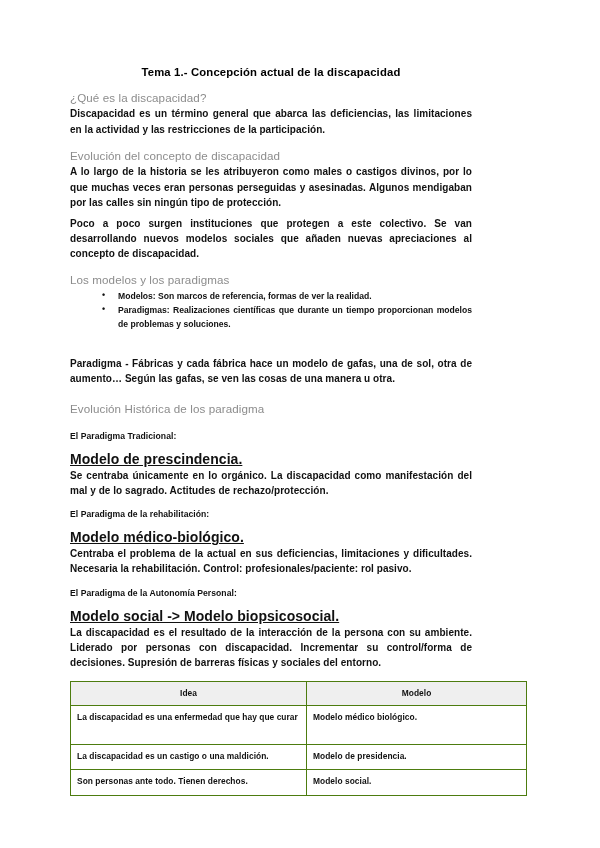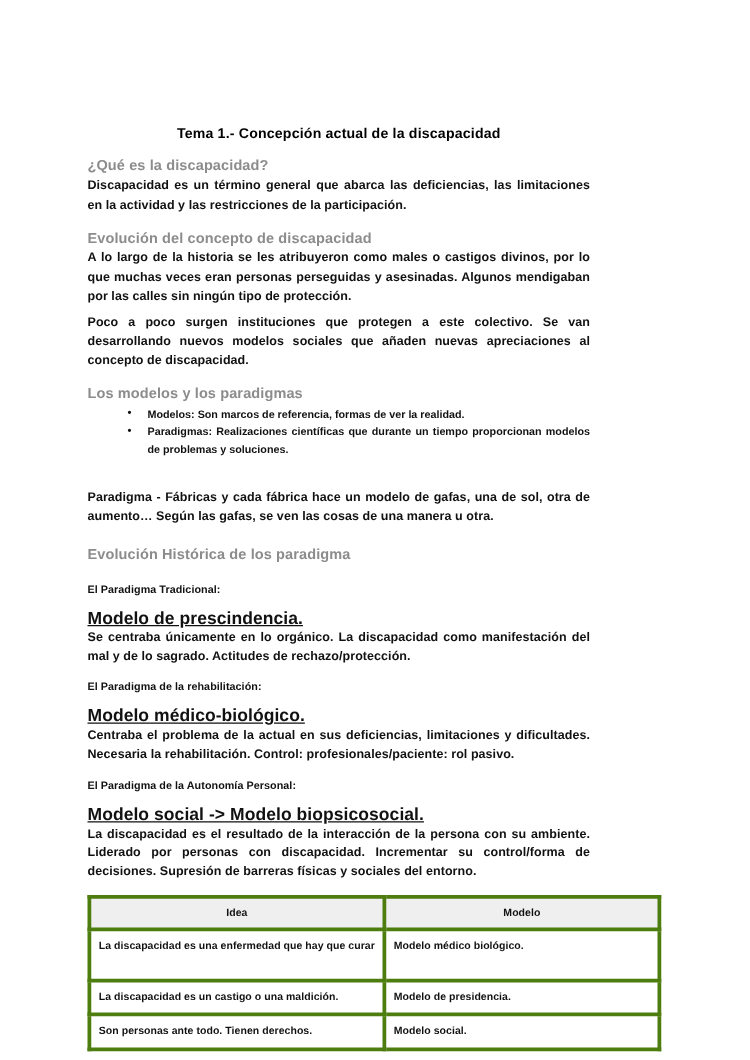--- a/index.html
+++ b/index.html
@@ -14,37 +14,37 @@
     font-family: "Liberation Sans", sans-serif;
     color: #1a1a1a;
     -webkit-font-smoothing: antialiased;
   }
 
   #page {
     position: relative;
     width: 544px;
     height: 848px;
     box-sizing: border-box;
-    padding: 95px 72px 0 70px;
+    padding: 60px 72px 0 70px;
     background: #ffffff;
     overflow: hidden;
   }
 
   .doc-title {
     text-align: center;
     font-size: 11.3px;
     font-weight: bold;
     letter-spacing: 0.15px;
     margin: 6px 0 13px 0;
     color: #000000;
   }
 
   .section-heading {
     font-size: 11.6px;
-    font-weight: bold;
+    font-weight: normal;
     color: #8c8c8c;
     margin: 0 0 1px 0;
     letter-spacing: 0.1px;
     line-height: 1.25;
   }
   .section-heading.spaced-top {
     margin-top: 12px;
   }
   .section-heading.big-gap {
     margin-top: 16px;
@@ -128,21 +128,21 @@
   }
 
   table.idea-table {
     border-collapse: collapse;
     width: 456px;
     margin-top: 11px;
     table-layout: fixed;
   }
   table.idea-table th,
   table.idea-table td {
-    border: 3px solid #4d7c0f;
+    border: 1px solid #4d7c0f;
     font-size: 8.4px;
     font-weight: bold;
     color: #111111;
     vertical-align: top;
     line-height: 1.45;
     letter-spacing: 0.05px;
   }
   table.idea-table th {
     background: #efefef;
     text-align: center;

